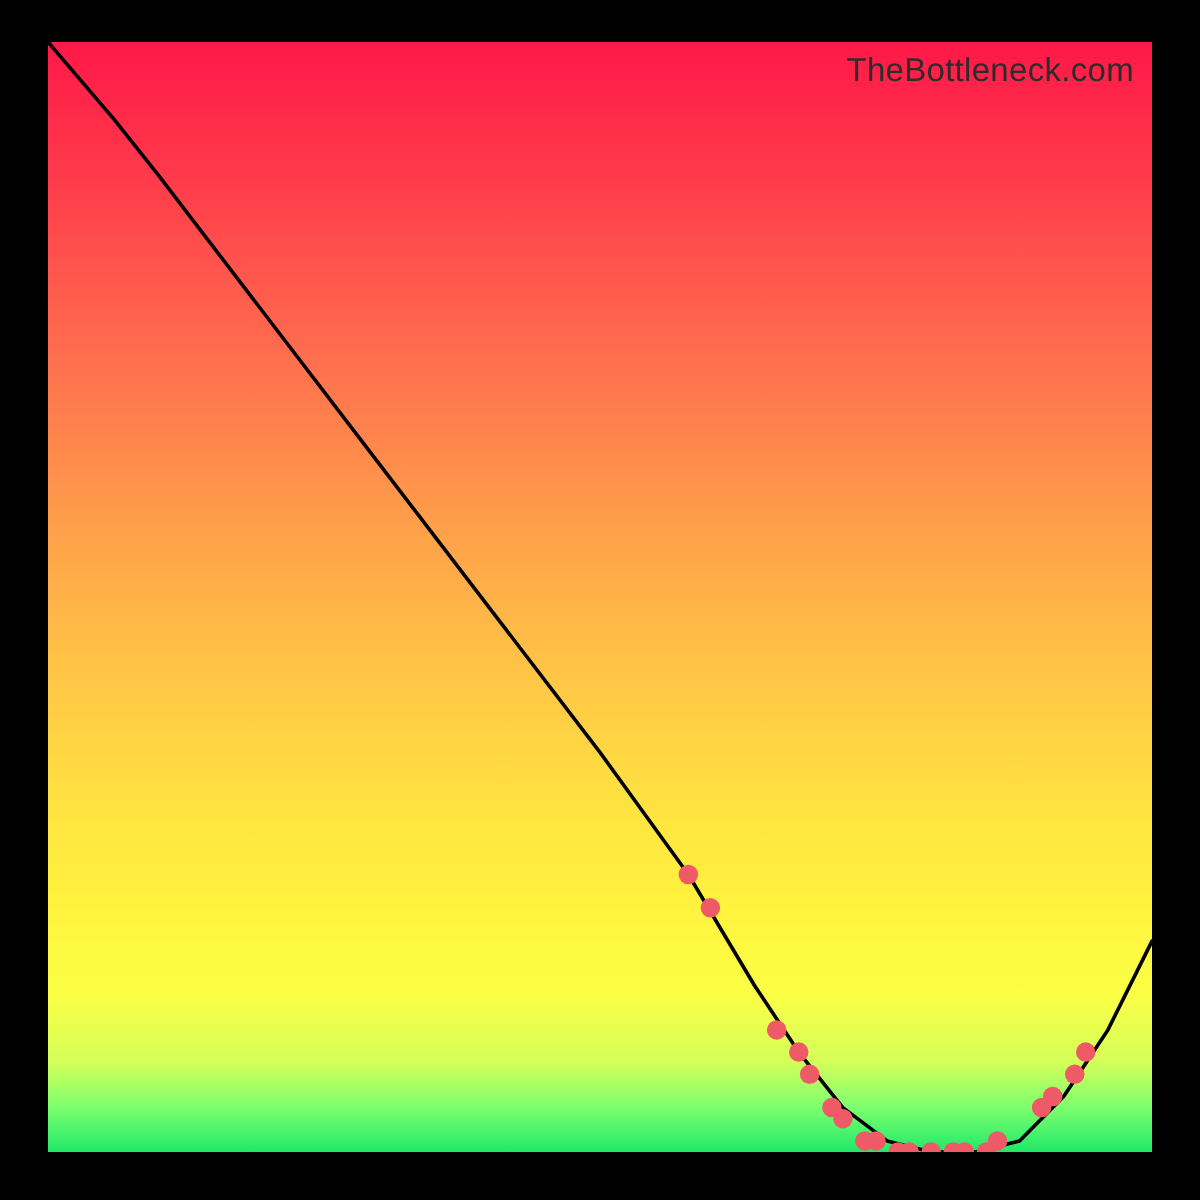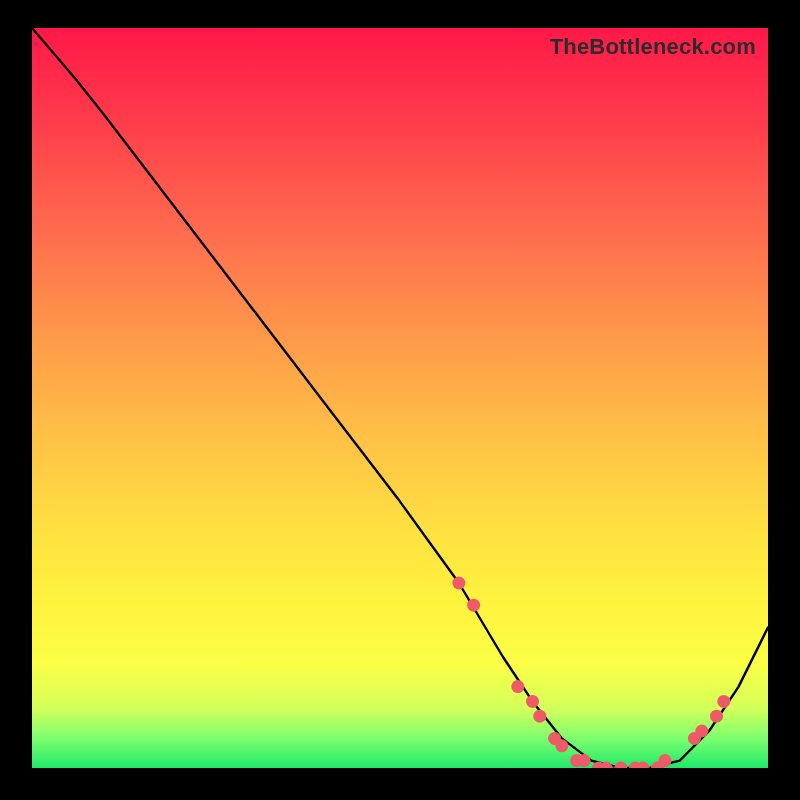--- a/index.html
+++ b/index.html
@@ -39,21 +39,21 @@
       #7dff6e 96%,
       #20e86a 100%
     );
   }
   .watermark {
     position: absolute;
     top: 6px;
     right: 12px;
     color: #2c2c2c;
     font-size: 22px;
-    font-weight: 700;
+    font-weight: 400;
     letter-spacing: 0.2px;
     z-index: 10;
   }
   svg.overlay {
     position: absolute;
     left: 0;
     top: 0;
     width: 100%;
     height: 100%;
   }

